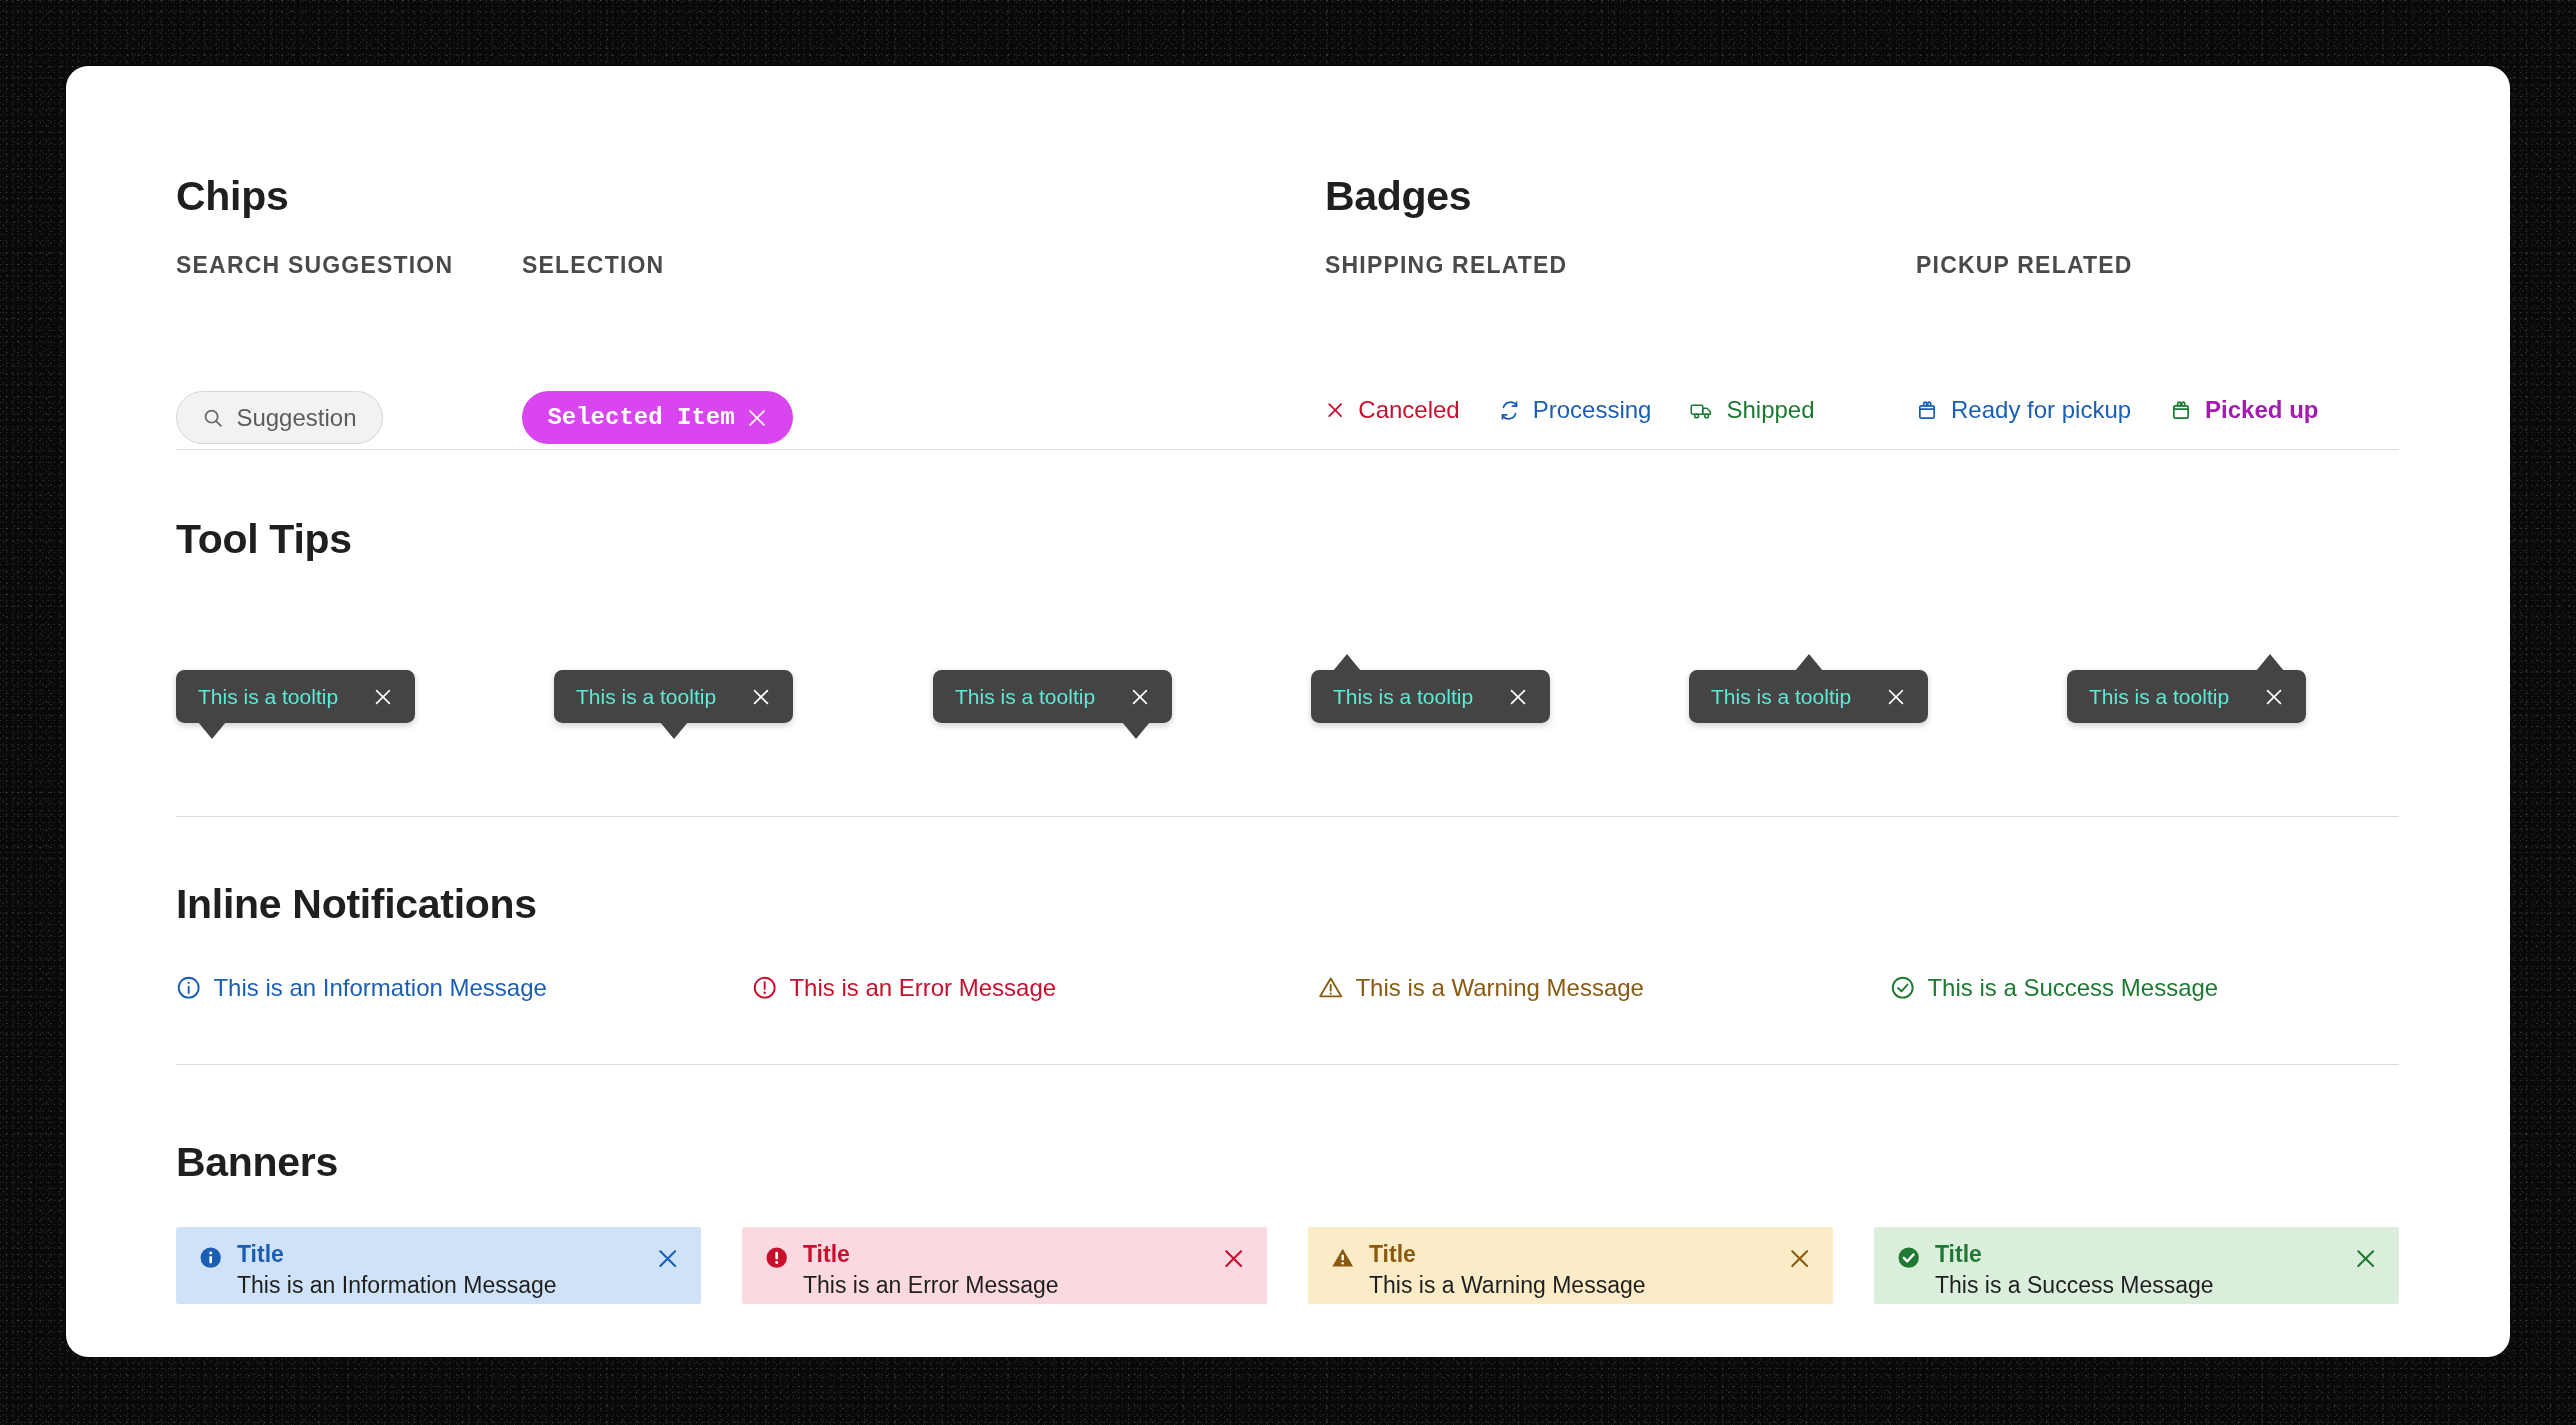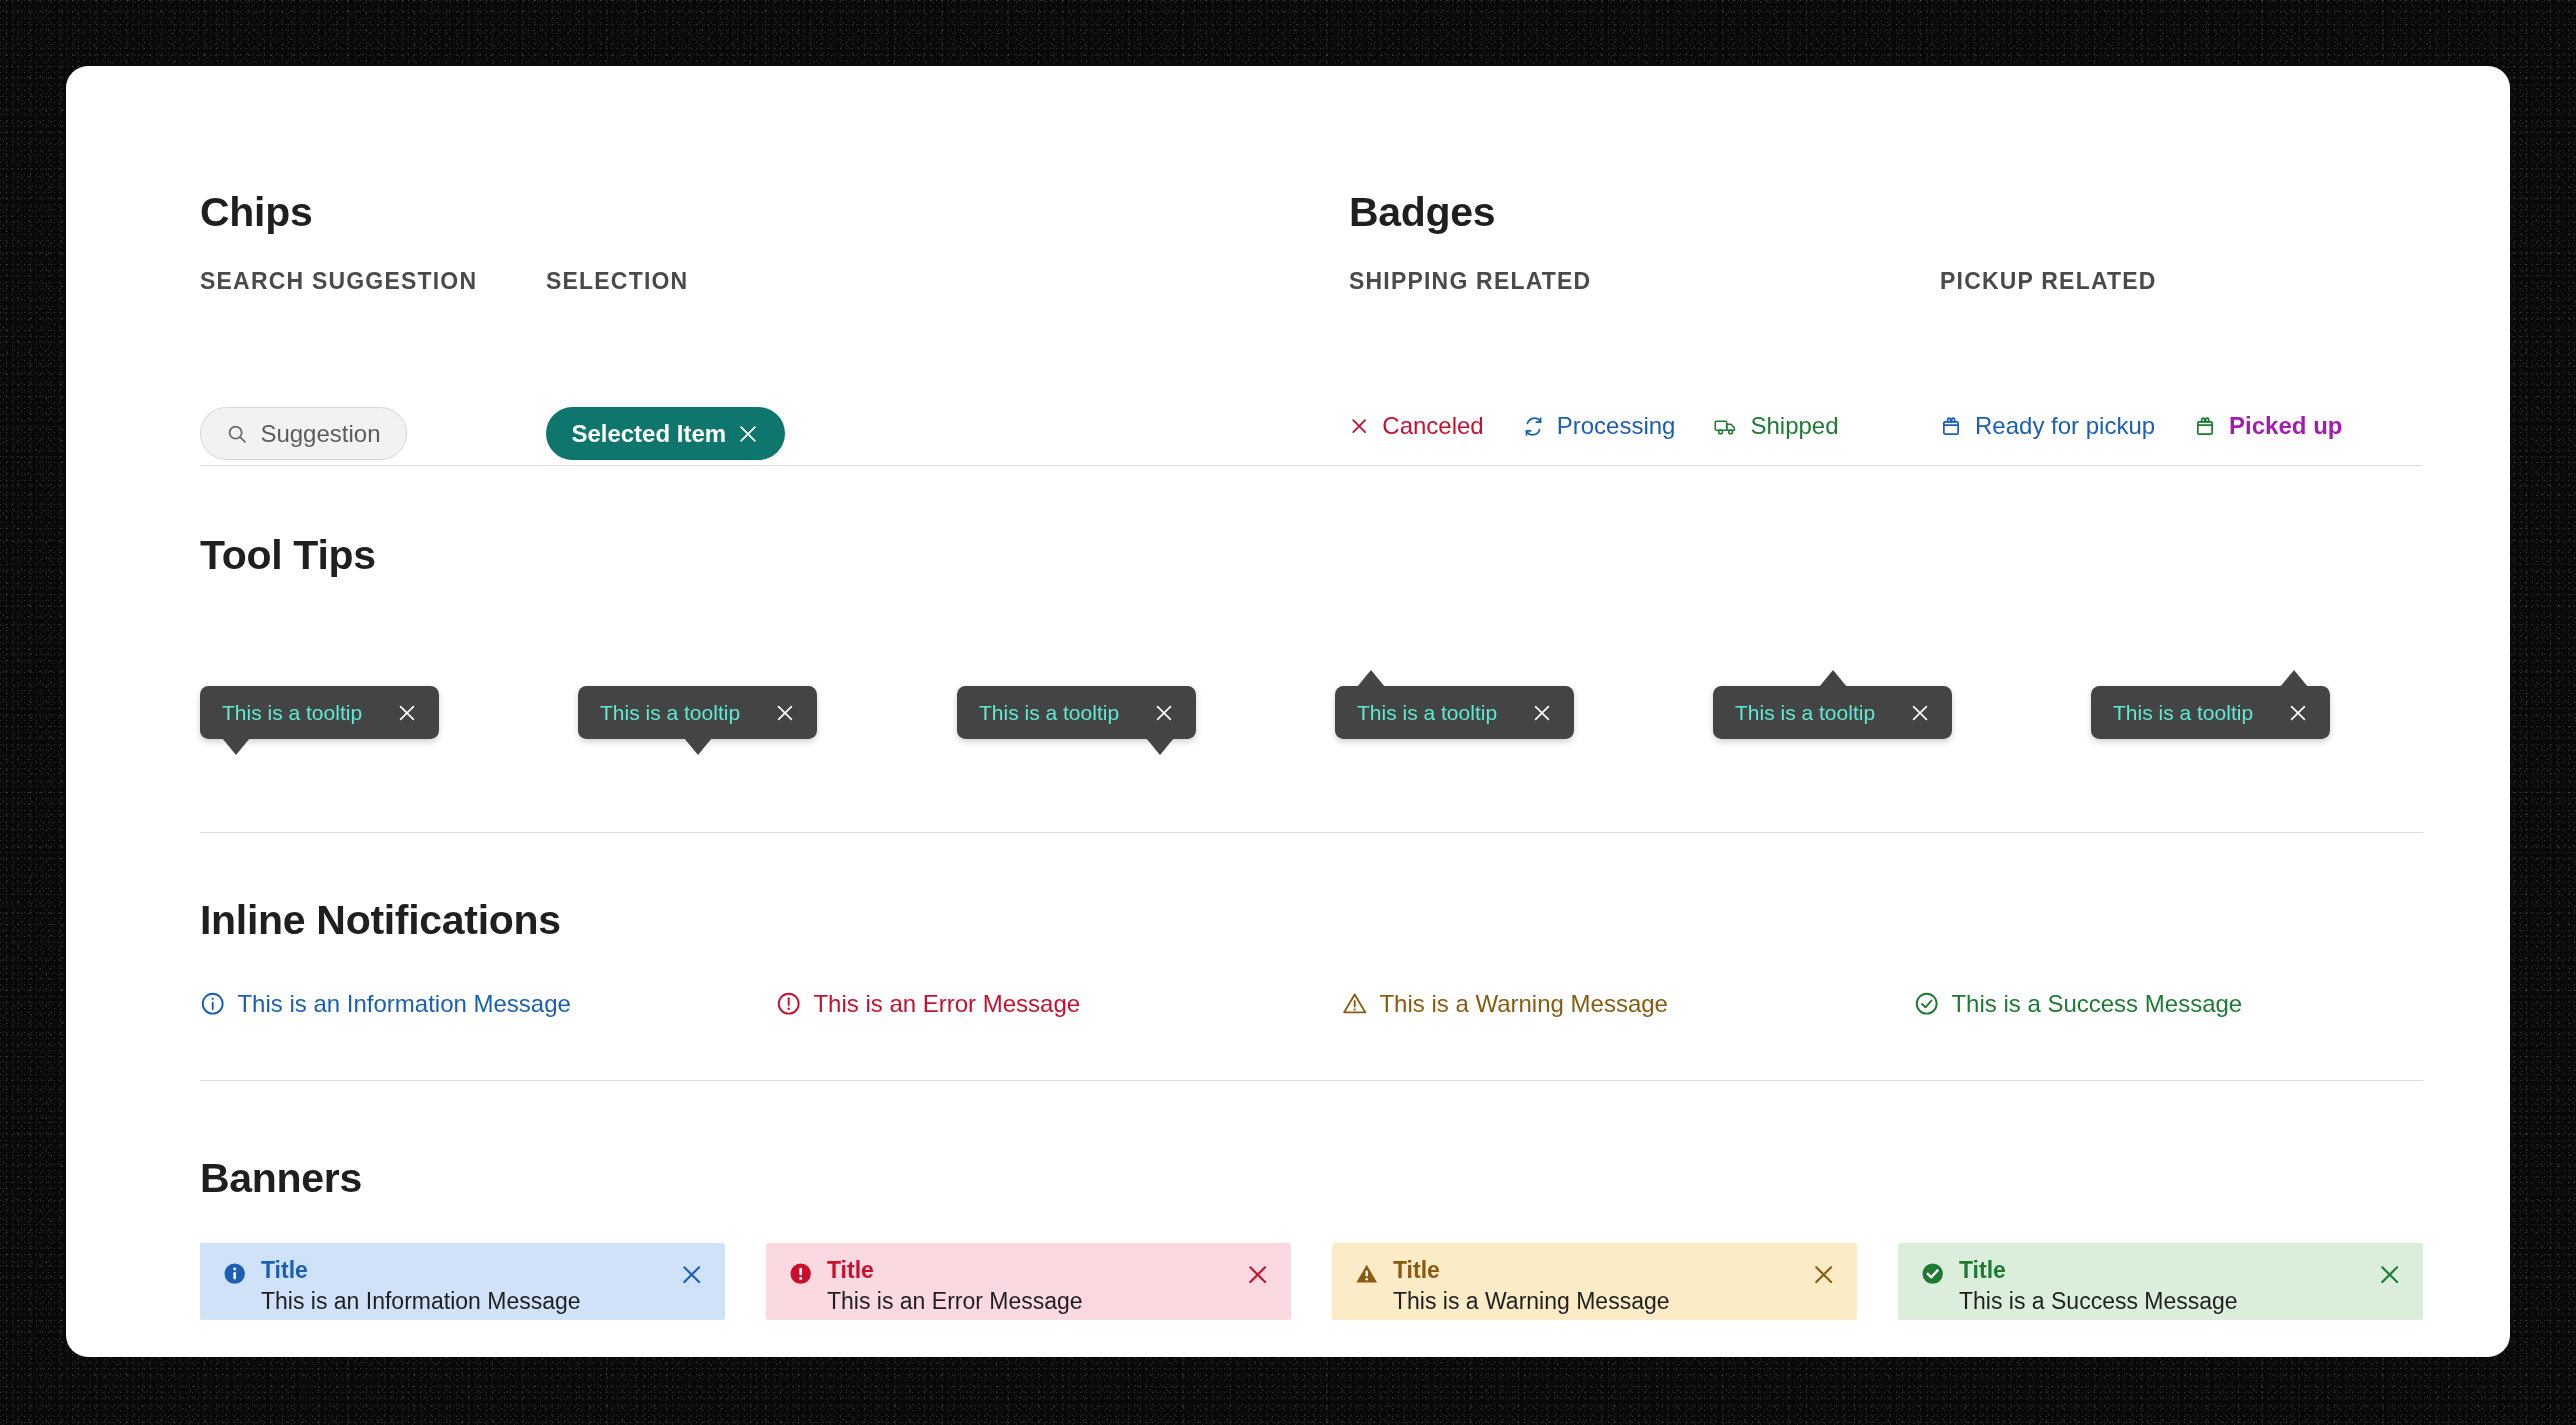--- a/index.html
+++ b/index.html
@@ -38,24 +38,23 @@
     width: 2444px;
     height: 1291px;
     background: #ffffff;
     border-radius: 22px;
     overflow: hidden;
   }
 
   .content {
     position: absolute;
     left: 110px;
-    top: 16px;
+    top: 0;
     width: 2223px;
     height: 100%;
-    margin-left: 24px;
   }
 
   
   .h-section {
     font-size: 41px;
     font-weight: 700;
     color: #1f1f1f;
     letter-spacing: -0.3px;
     line-height: 1;
   }
@@ -92,25 +91,26 @@
     color: #5c5c5c;
     white-space: nowrap;
   }
   .chip-selected {
     display: inline-flex;
     align-items: center;
     gap: 11px;
     height: 53px;
     padding: 0 25.4px;
     border-radius: 847px;
-    background: #0f766e;
+    background: #d946ef;
     font-size: 24px;
     font-weight: 700;
     color: #ffffff;
     white-space: nowrap;
+    font-family: Liberation Mono, monospace;
   }
 
   
   .badge-row { display: flex; align-items: center; gap: 39px; }
   .badge {
     display: inline-flex;
     align-items: center;
     gap: 13px;
     font-size: 24px;
     font-weight: 500;

